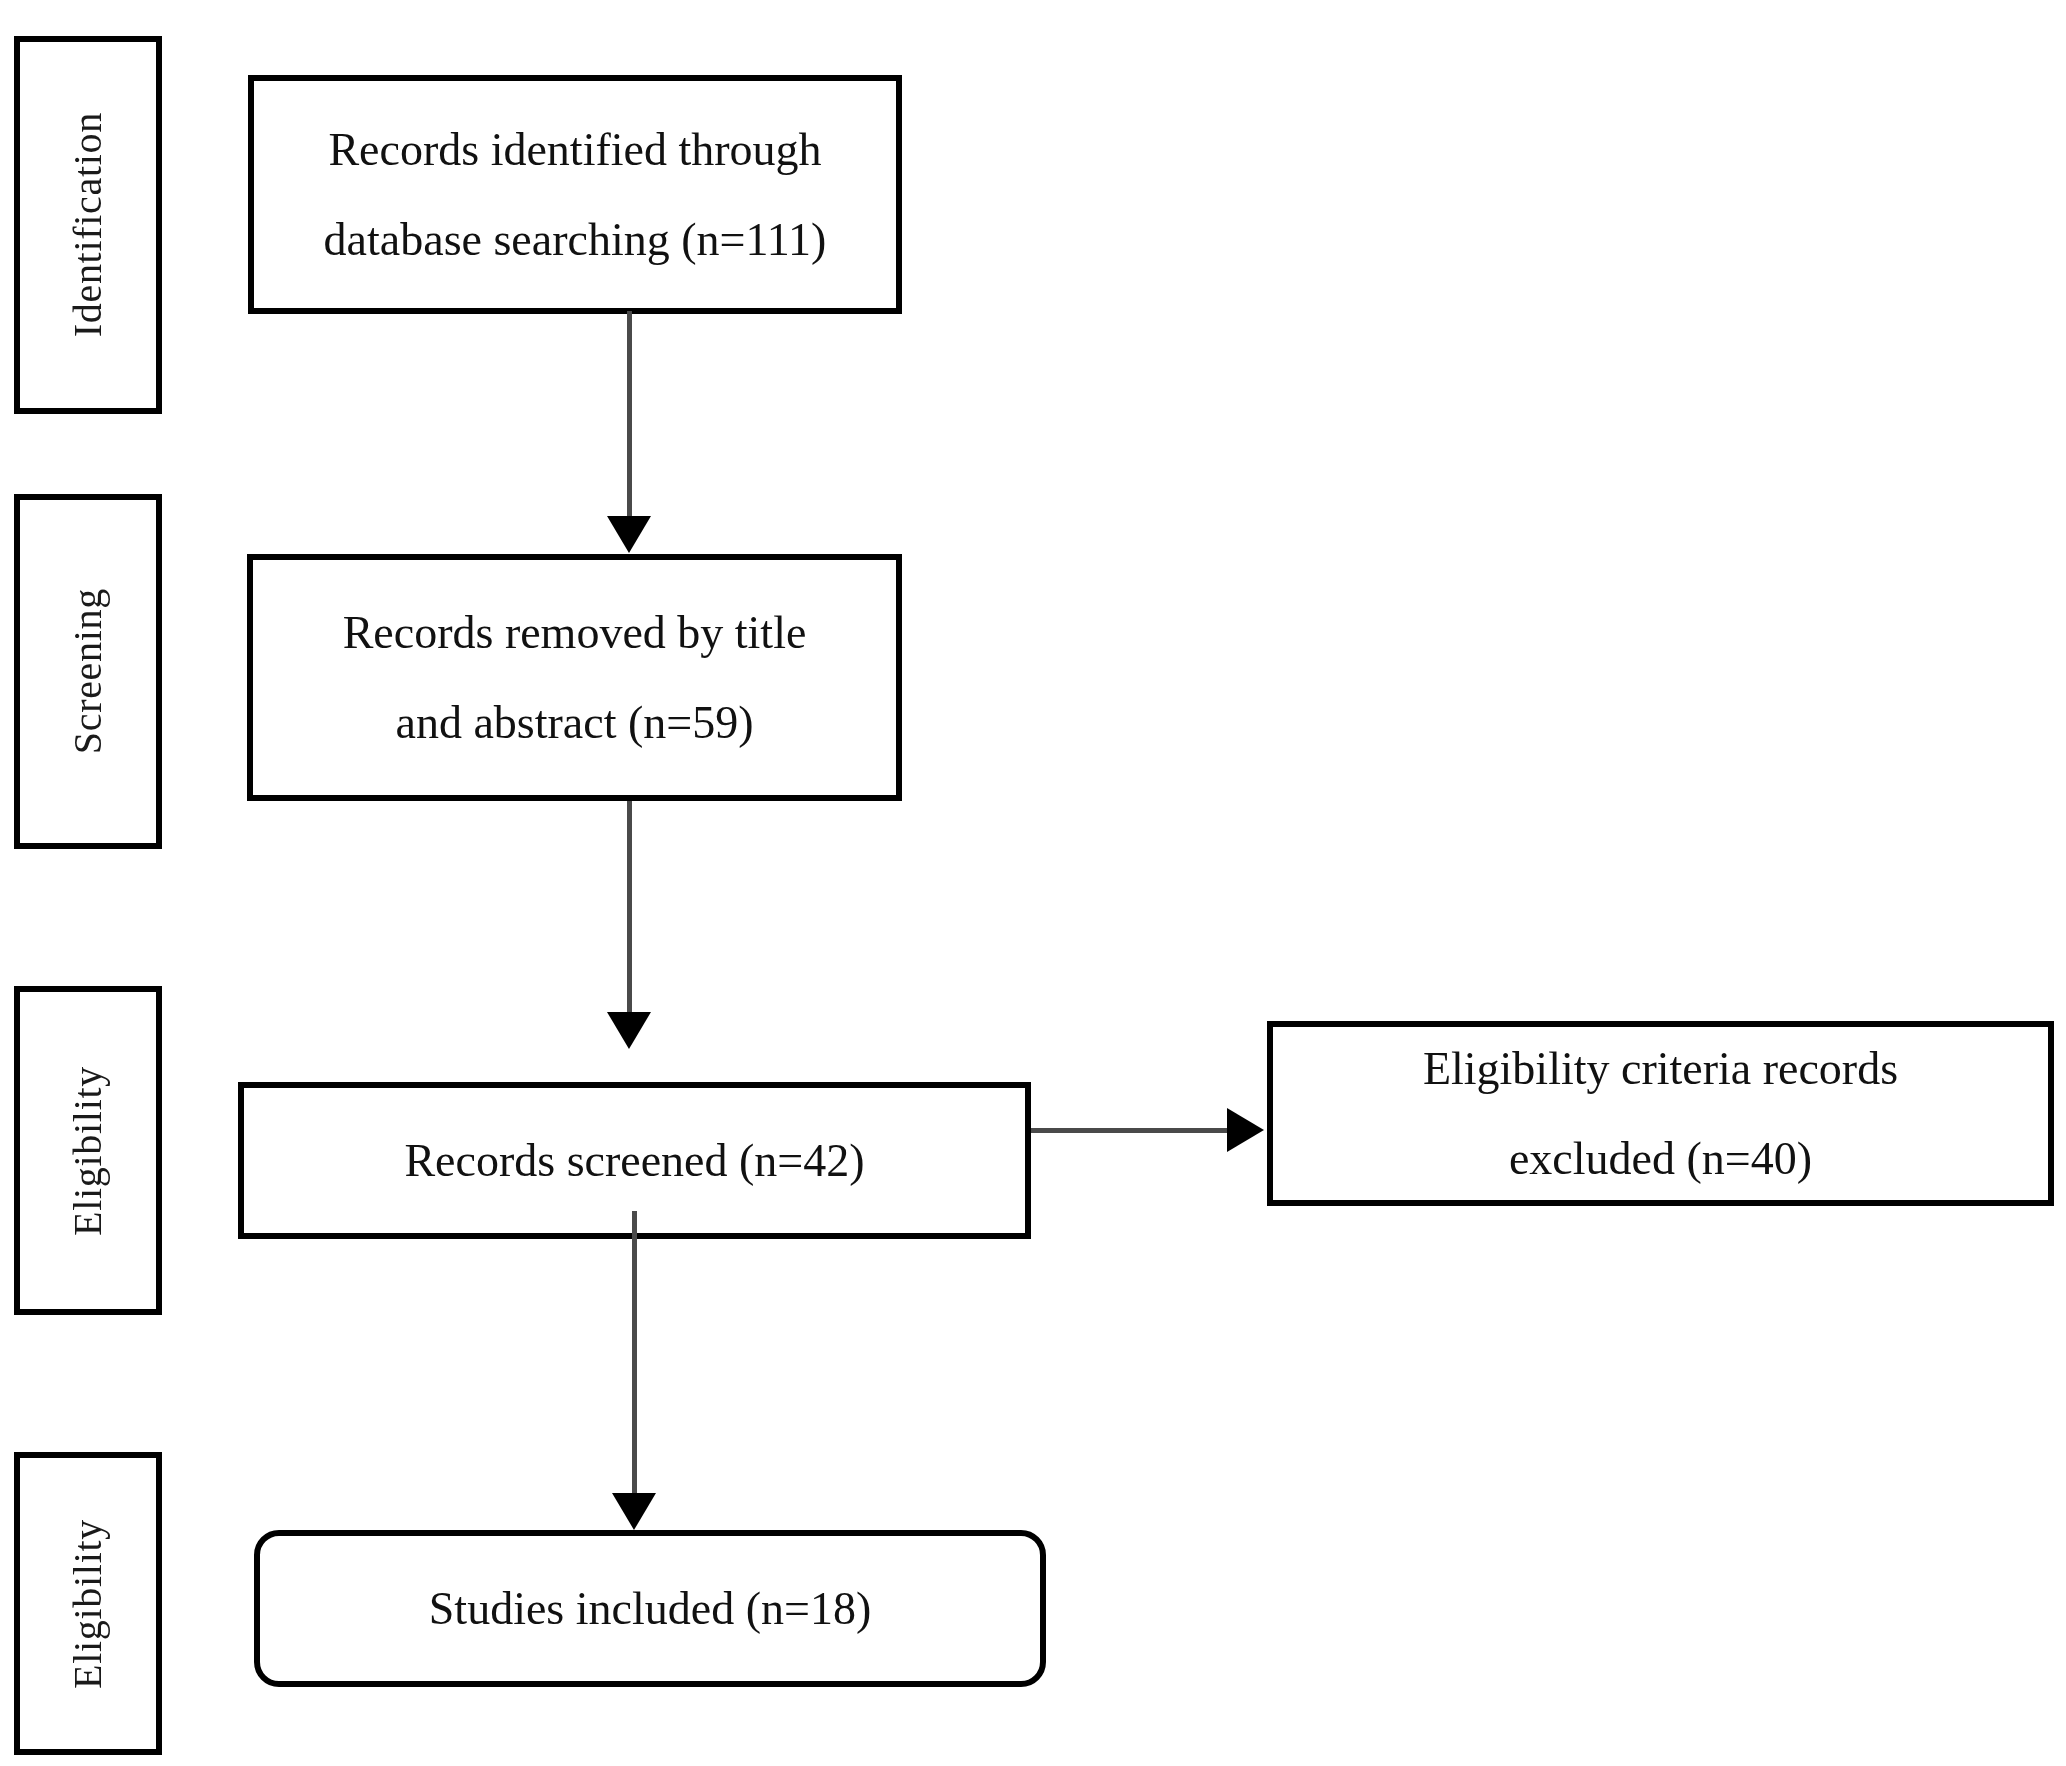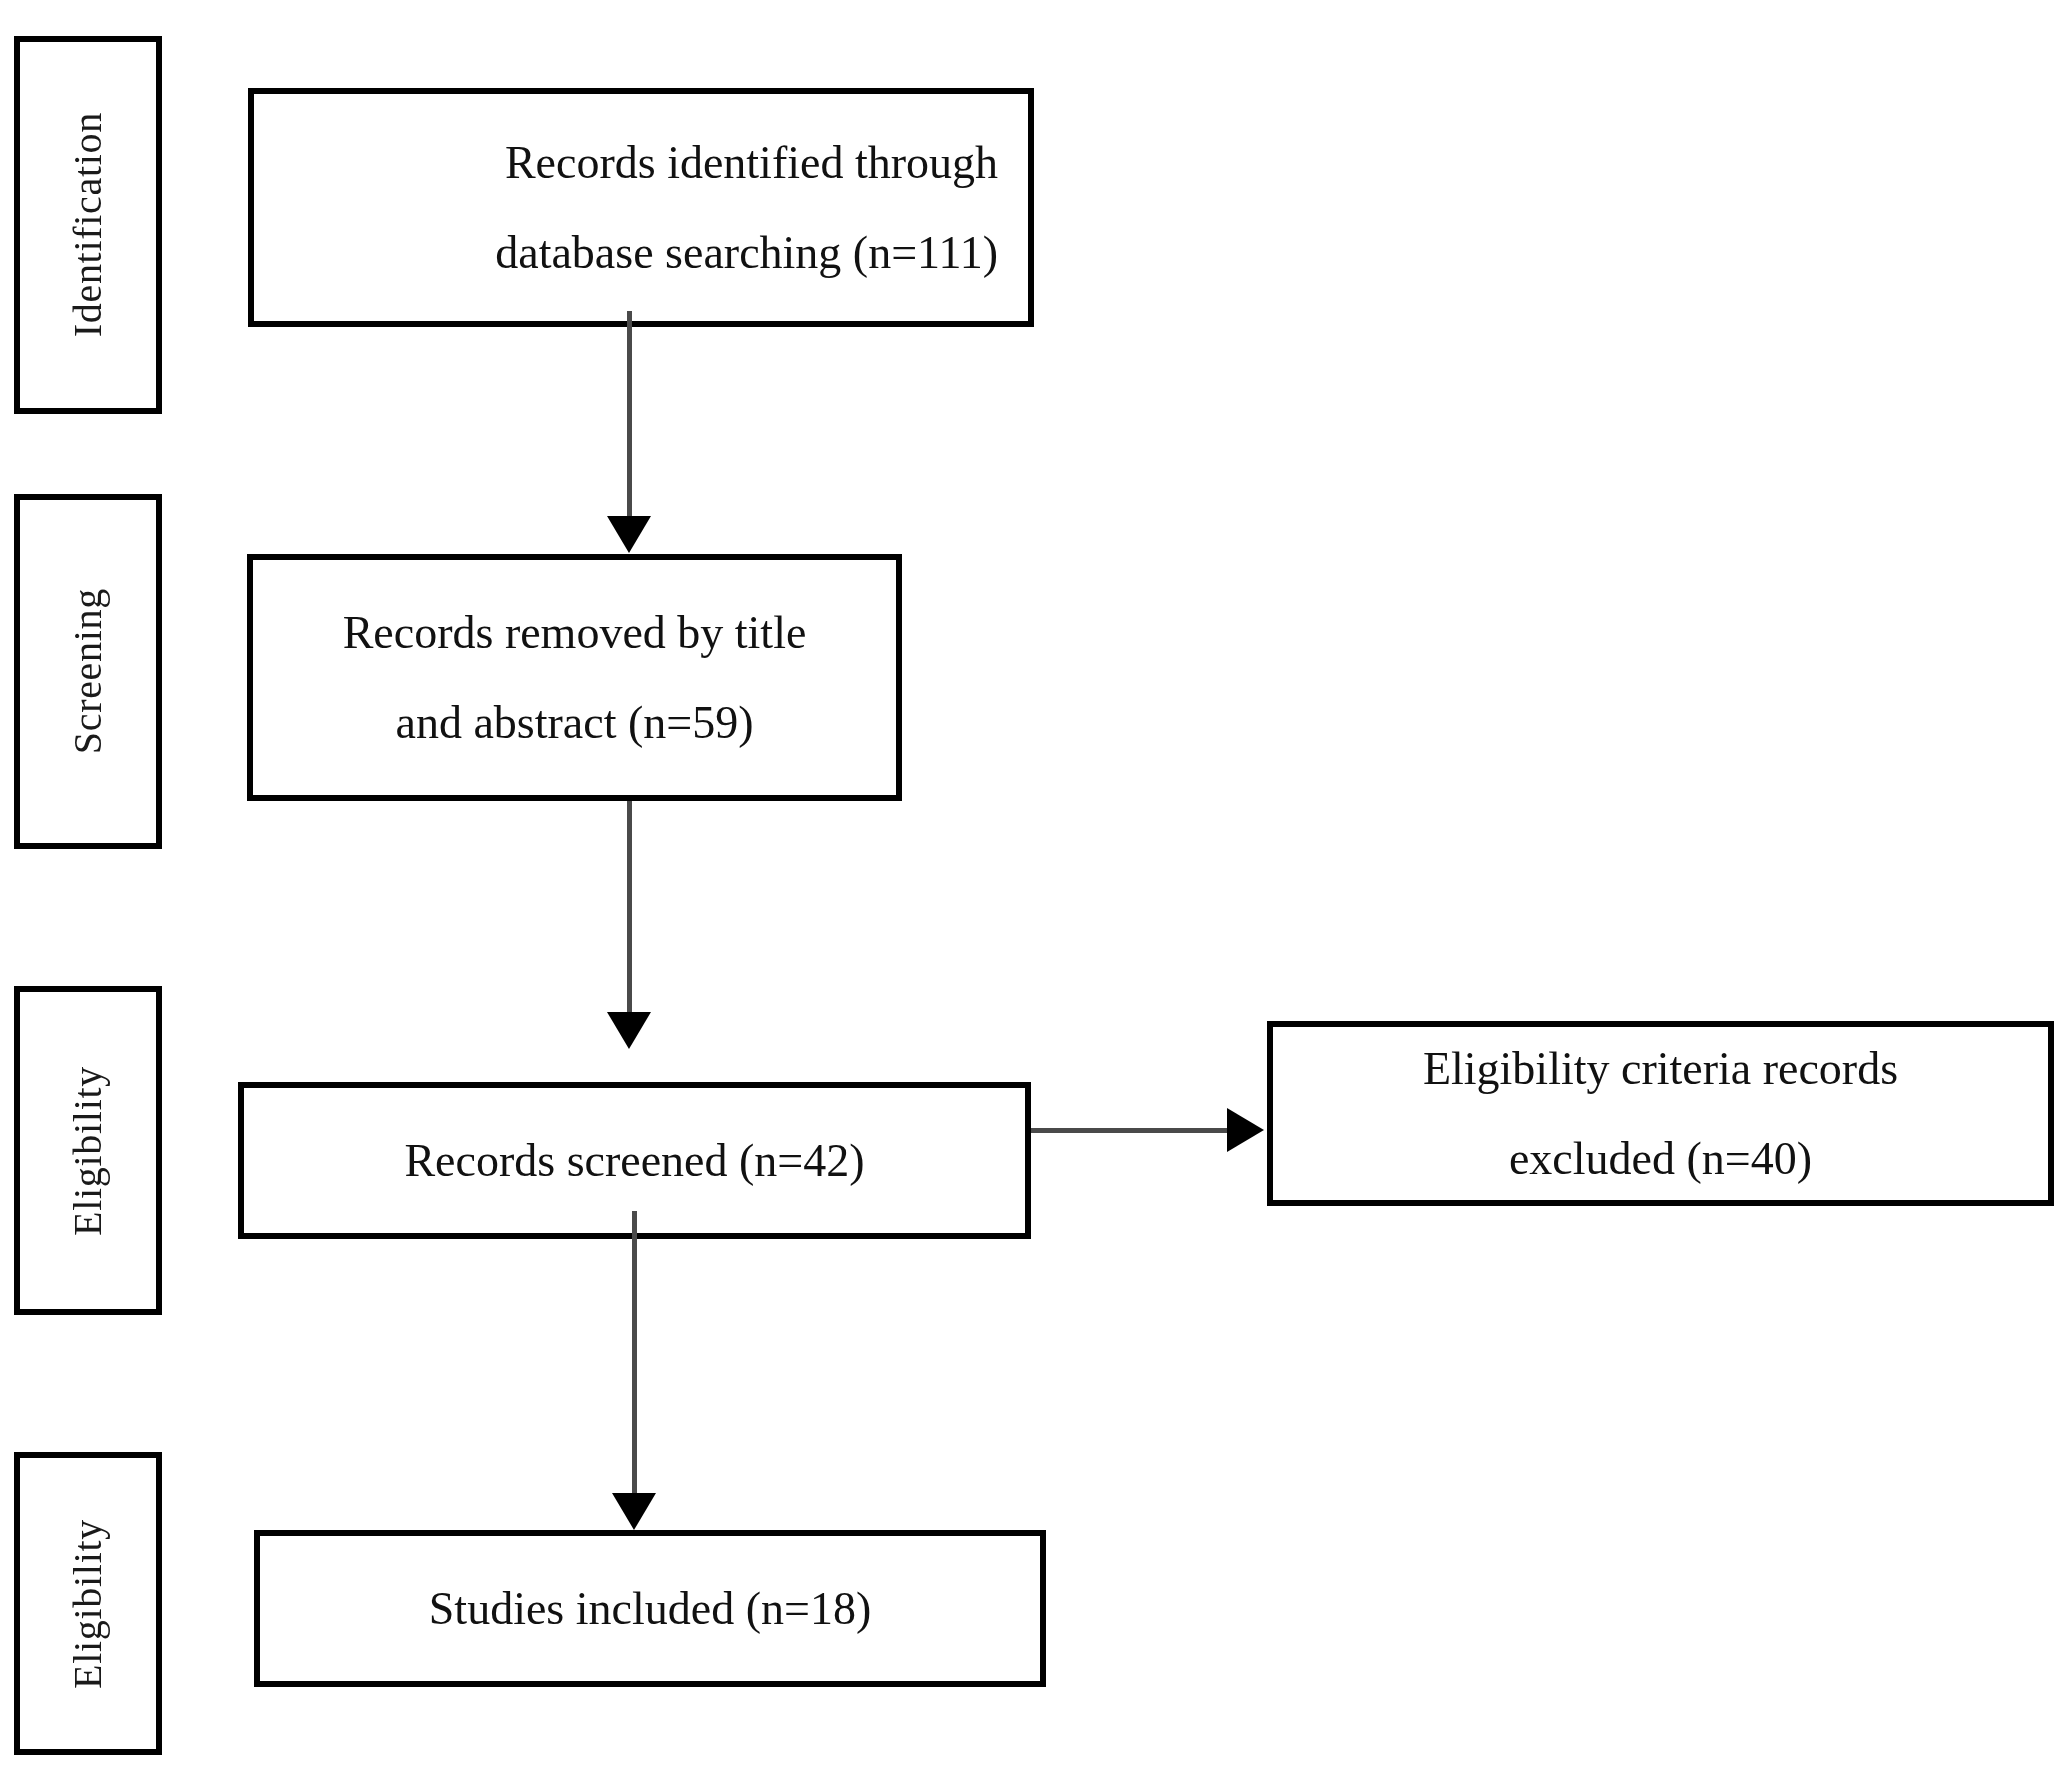--- a/index.html
+++ b/index.html
@@ -102,40 +102,40 @@
   </div>
 
   <div class="stage-box" style="left:13.5px; top:986px; width:148px; height:329px;">
     <span class="stage-label">Eligibility</span>
   </div>
 
   <div class="stage-box" style="left:13.5px; top:1452px; width:148px; height:303px;">
     <span class="stage-label">Eligibility</span>
   </div>
 
-  <div class="flow-box" style="left:248px; top:88px; width:786px; height:239px;align-items:flex-end;">
+  <div class="flow-box" style="left:248px; top:75px; width:654px; height:239px;">
     <span class="flow-line">Records identified through</span>
     <span class="flow-line">database searching (n=111)</span>
   </div>
 
   <div class="flow-box" style="left:247px; top:554px; width:655px; height:247px;">
     <span class="flow-line">Records removed by title</span>
     <span class="flow-line">and abstract (n=59)</span>
   </div>
 
   <div class="flow-box" style="left:238px; top:1054px; width:793px; height:157px;margin-top:28px;">
     <span class="flow-line">Records screened (n=42)</span>
   </div>
 
   <div class="flow-box" style="left:1267px; top:1021px; width:787px; height:185px;">
     <span class="flow-line">Eligibility criteria records</span>
     <span class="flow-line">excluded (n=40)</span>
   </div>
 
-  <div class="flow-box" style="left:254px; top:1530px; width:792px; height:157px;">
+  <div class="flow-box" style="left:254px; top:1530px; width:792px; height:157px;border-radius:25px;">
     <span class="flow-line">Studies included (n=18)</span>
   </div>
 
   <div class="connector-v" style="left:627px; top:311px; height:228px;"></div>
   <div class="arrowhead-down" style="left:607px; top:516px;"></div>
 
   <div class="connector-v" style="left:627px; top:801px; height:232px;"></div>
   <div class="arrowhead-down" style="left:607px; top:1012px;"></div>
 
   <div class="connector-h" style="left:1031px; top:1128px; width:224px;"></div>

